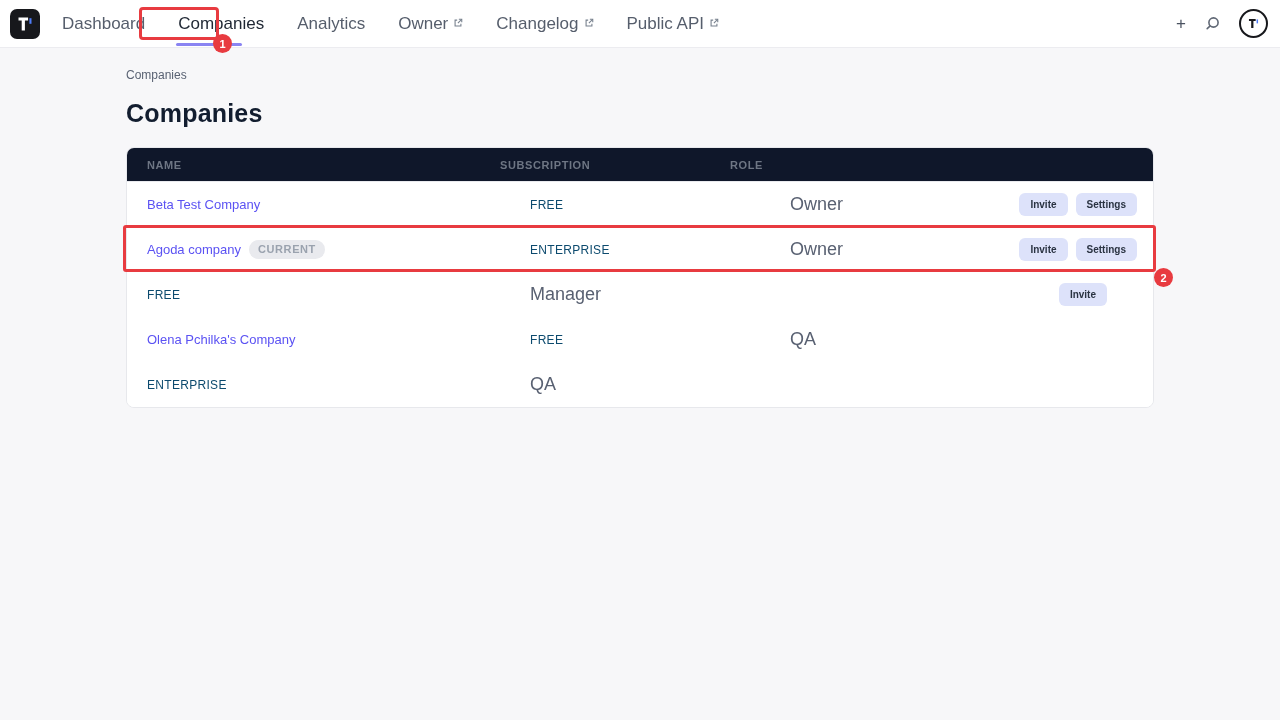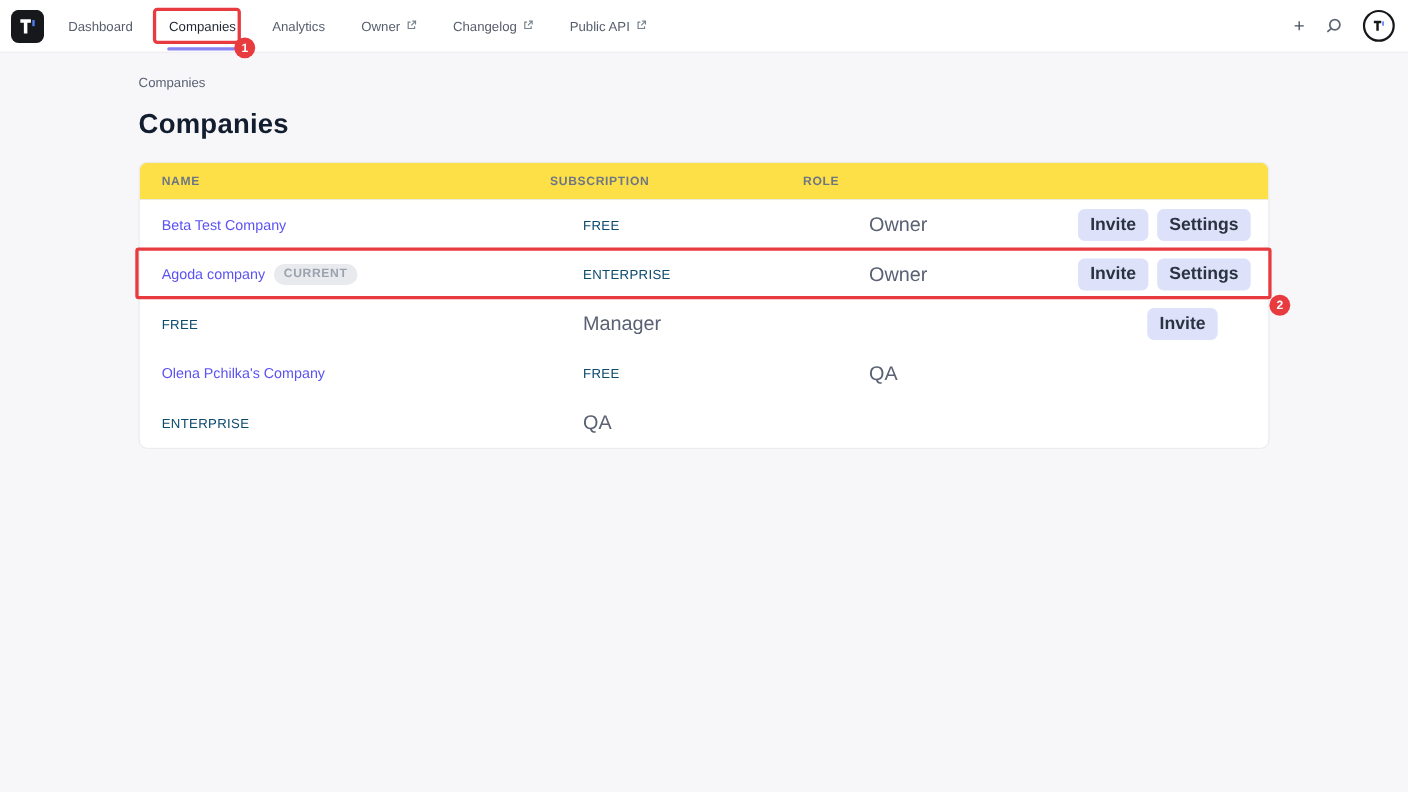--- a/index.html
+++ b/index.html
@@ -22,21 +22,21 @@
     padding: 0 12px 0 10px;
     position: relative;
     z-index: 2;
   }
   .logo-box { width: 30px; height: 30px; flex: 0 0 auto; cursor: pointer; }
   .nav-items {
     display: flex;
     align-items: center;
     gap: 33px;
     margin-left: 22px;
-    font-size: 12px;
+    font-size: 17px;
   }
   .nav-item {
     color: #565e6c;
     display: flex;
     align-items: center;
     gap: 5px;
     cursor: pointer;
     white-space: nowrap;
     position: relative;
     height: 47px;
@@ -102,21 +102,21 @@
     overflow: hidden;
   }
   .t-header, .t-row {
     display: grid;
     grid-template-columns: 353px 230px 1fr auto;
     align-items: center;
     padding: 0 16px 0 20px;
   }
   .t-header {
     height: 34px;
-    background: #fde047;
+    background: #0f172a;
     border-bottom: 1px solid #e9eaee;
   }
   .t-header .col {
     font-size: 11px;
     font-weight: 600;
     color: #6e7684;
     letter-spacing: 0.6px;
   }
   .t-row { height: 45px; background: #ffffff; gap: 30px; }
   .name-cell { display: flex; align-items: center; gap: 8px; }
@@ -137,21 +137,21 @@
     line-height: 1;
   }
   .sub-cell { font-size: 12px; color: #0c4a6e; letter-spacing: 0.3px; }
   .role-cell { font-size: 18px; color: #596172; }
   .actions-cell { display: flex; gap: 8px; justify-content: flex-end; }
   .action-btn {
     background: #dde2fa;
     color: #2a3342;
     border: none;
     font-family: "Liberation Sans", sans-serif;
-    font-size: 16px;
+    font-size: 10px;
     font-weight: 600;
     padding: 6px 11px;
     border-radius: 6px;
     cursor: pointer;
     line-height: 1.1;
   }
 
   
   .annotation { position: absolute; pointer-events: none; z-index: 10; }
   .ann-rect { border: 3px solid #e83b40; border-radius: 4px; }

